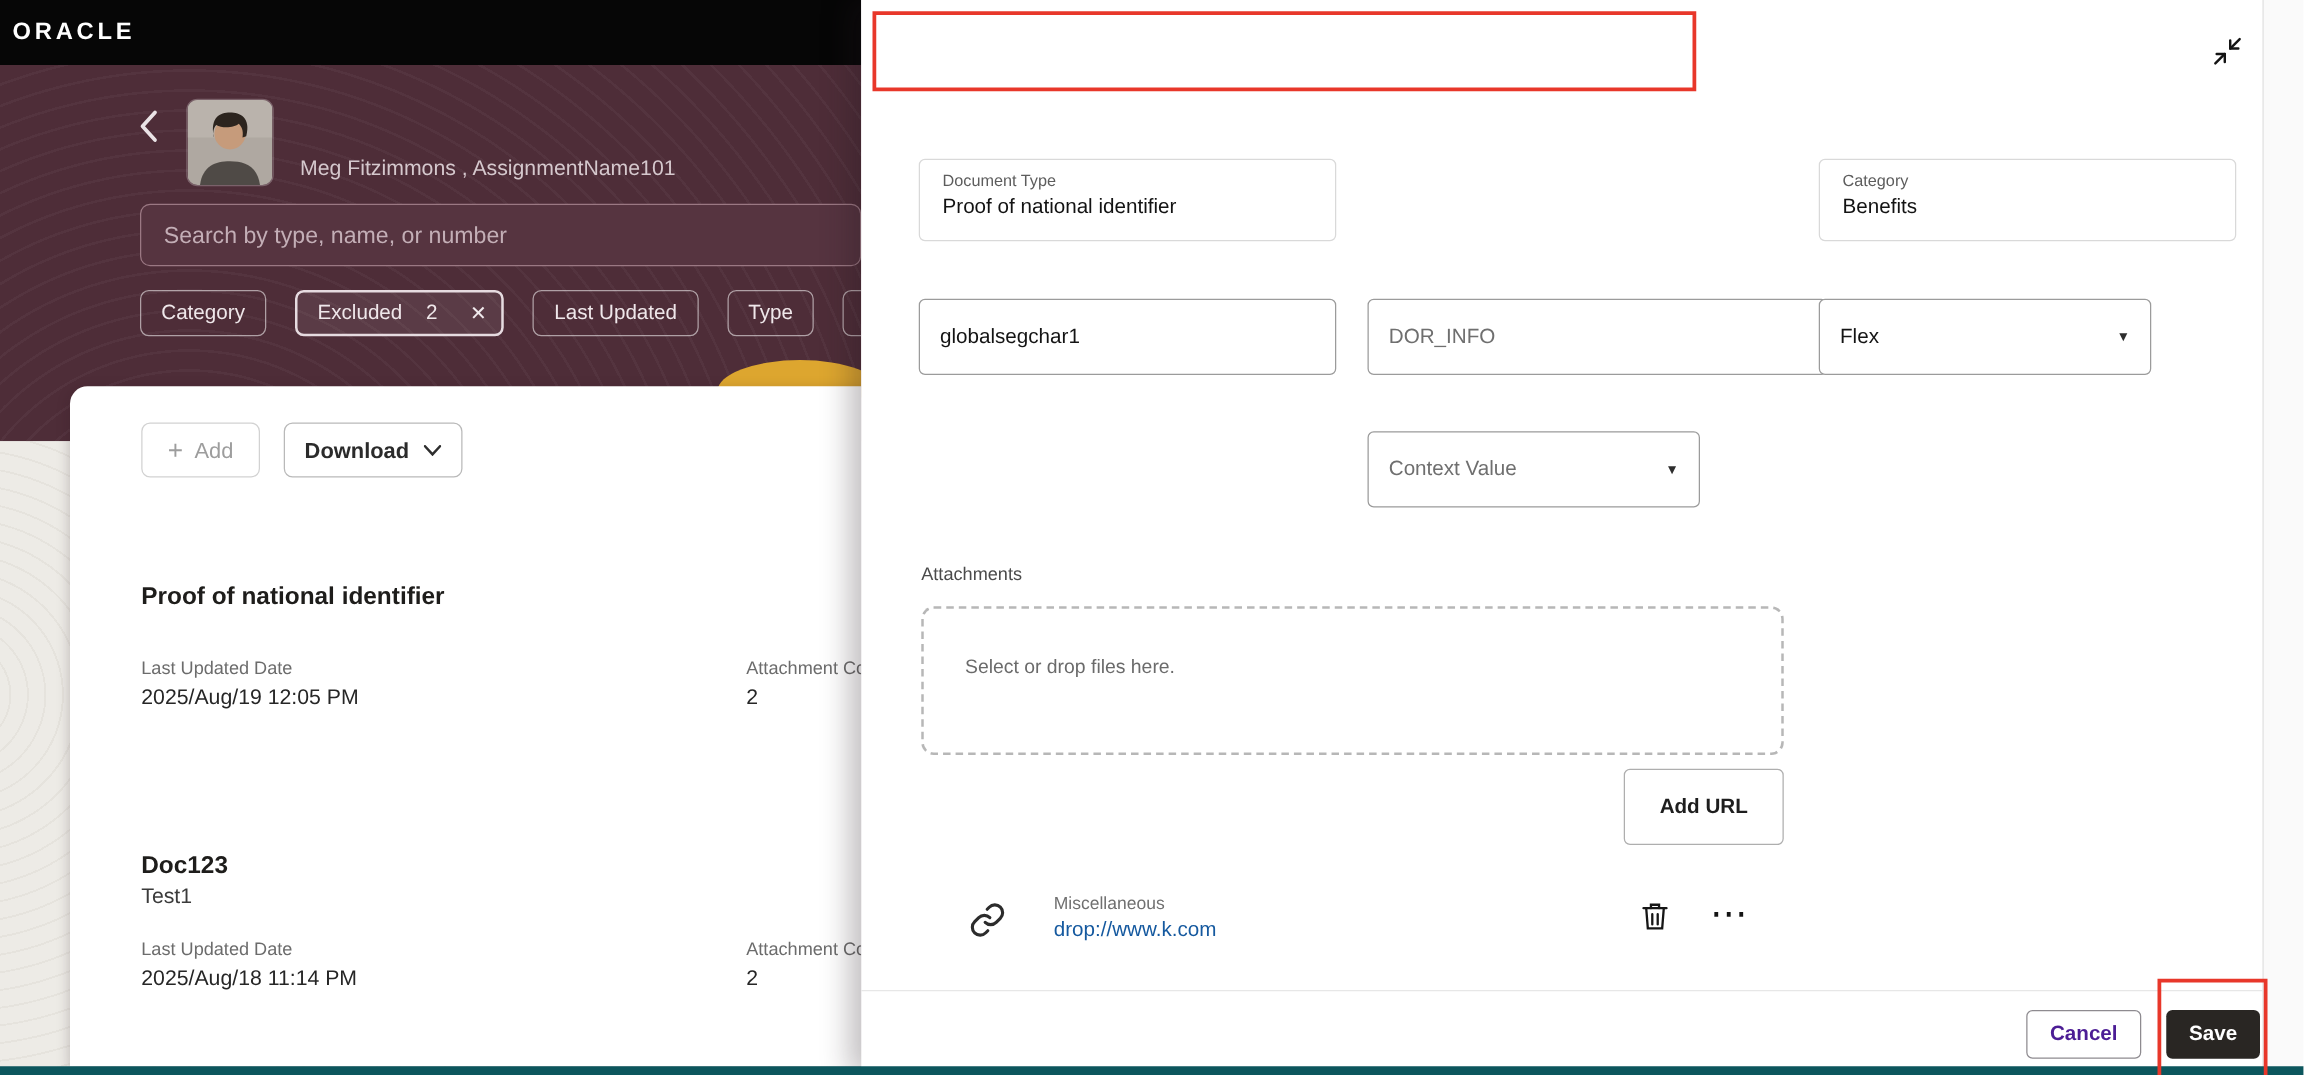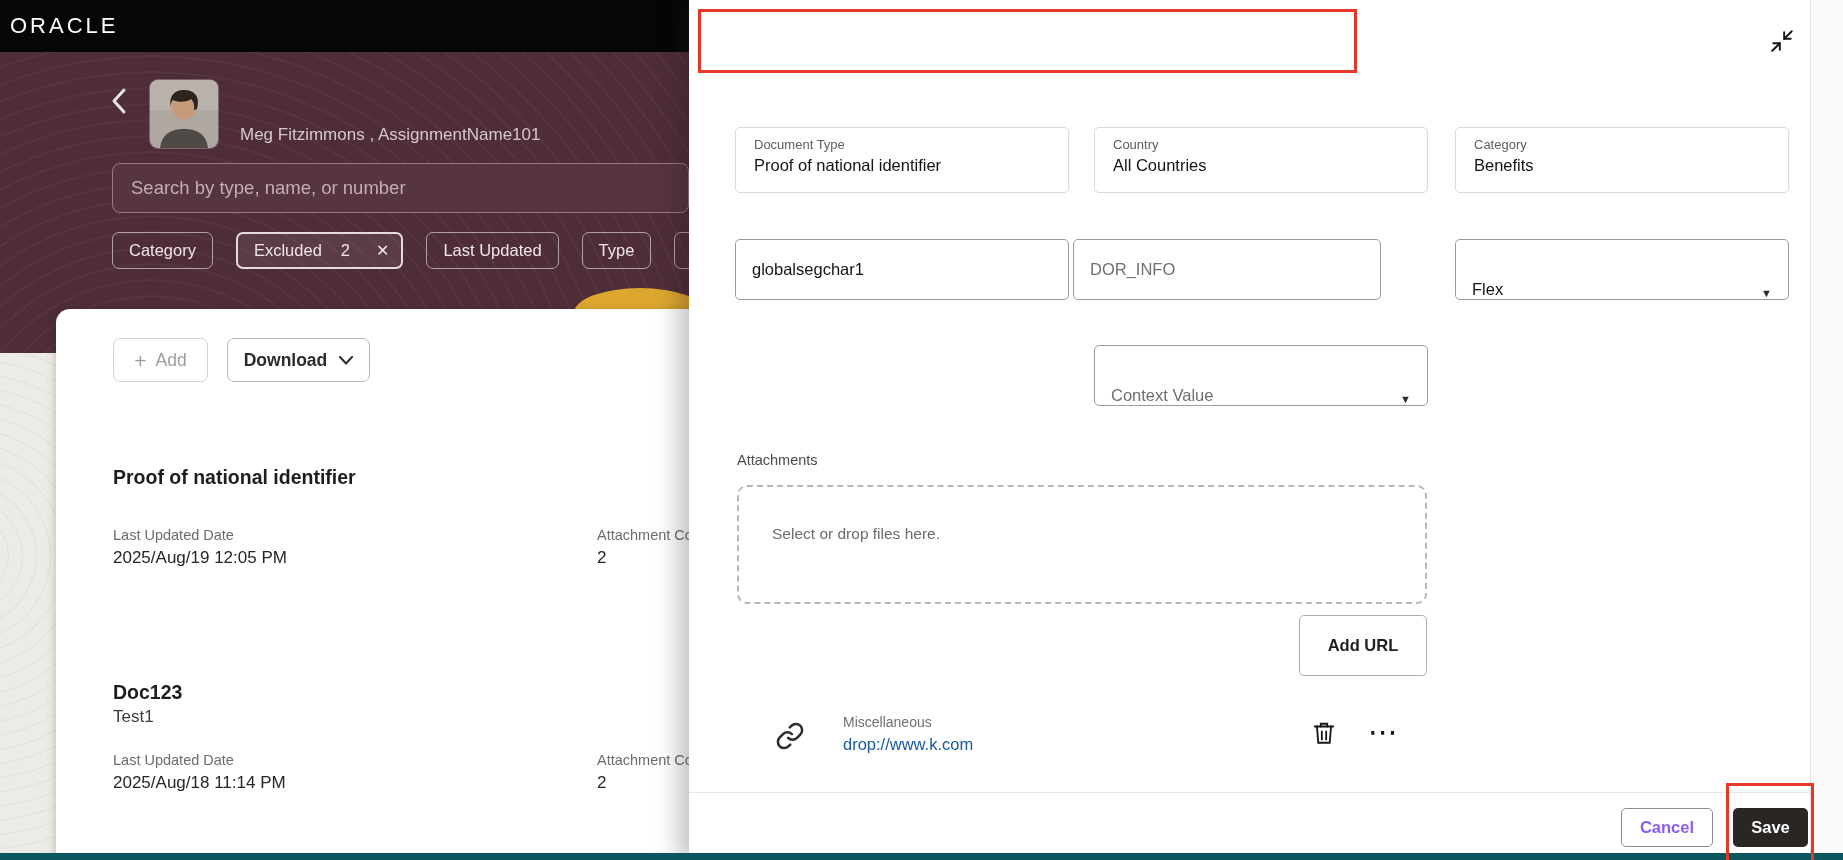--- a/index.html
+++ b/index.html
@@ -4,21 +4,21 @@
 <style>
   *{margin:0;padding:0;box-sizing:border-box}
   html,body{background:#fff}
   body{font-family:"Liberation Sans","DejaVu Sans",sans-serif}
   .root{position:relative;width:1843px;height:860px;overflow:hidden;background:#fff}
   .abs{position:absolute}
 
   
   .left{left:0;top:0;width:689px;height:860px;overflow:hidden;background:#edece8;z-index:1}
   .topbar{left:0;top:0;width:689px;height:52px;background:#060606;display:flex;align-items:center;padding-left:10px}
-  .brand{color:#fff;font-size:22px;font-weight:400;letter-spacing:3px}
+  .brand{color:#fff;font-size:19px;font-weight:700;letter-spacing:3px}
   .hero{left:0;top:52px;width:689px;height:301px;background-color:#4e2d38;
         background-image:repeating-radial-gradient(circle at 22% 140%, rgba(255,255,255,.035) 0 2px, transparent 2px 16px)}
   .beige{left:0;top:353px;width:689px;height:507px;background-color:#edebe6;
          background-image:repeating-radial-gradient(circle at -5% 40%, rgba(110,98,76,.06) 0 1.5px, transparent 1.5px 14px)}
   .blob{left:574px;top:288px;width:132px;height:30px;background:#dda62f;border-radius:60% 60% 10% 10%/100% 100% 10% 10%}
   .card{left:56px;top:309px;width:640px;height:544px;background:#fff;border-top-left-radius:14px;box-shadow:0 3px 10px rgba(40,20,28,.25)}
 
   .back-btn{left:104px;top:84px;width:30px;height:34px;background:none;border:none;cursor:pointer;display:flex;align-items:center;justify-content:center}
   .avatar{left:150px;top:80px;width:68px;height:68px;border-radius:8px;overflow:hidden;box-shadow:0 0 0 1px rgba(255,255,255,.25)}
   .pg-title{left:238px;top:80px;font-size:30px;font-weight:700;color:#ede7e9;white-space:nowrap}
@@ -50,22 +50,22 @@
   .ann{position:absolute;border:3px solid #e8372a;pointer-events:none;z-index:30}
   .ann-title{left:9px;top:9px;width:659px;height:64px}
   .collapse-btn{left:1078px;top:26px;width:30px;height:30px;background:none;border:none;cursor:pointer;padding:2px}
   .fbox{position:absolute;width:334px;height:66px;border:1px solid #d9d9d9;border-radius:5px;background:#fff;padding:9px 16px 0 18px}
   .b1{left:46px;top:127px}.b2{left:405px;top:127px}.b3{left:766px;top:127px}
   .flabel{font-size:13px;color:#5d5d5d;margin-bottom:4px;white-space:nowrap}
   .fvalue{font-size:16.5px;color:#131313;white-space:nowrap}
   .text-input{position:absolute;height:61px;border:1px solid #9b9b9b;border-radius:5px;background:#fff;font-size:16.5px;color:#141414;padding:0 16px;font-family:inherit;outline:none}
   .text-input::placeholder{color:#6f6f6f}
   .ti1{left:46px;top:239px;width:334px}
-  .ti2{left:384px;top:239px;width:308px}
-  .sel{position:absolute;width:334px;height:61px;border:1px solid #9b9b9b;border-radius:5px;background:#fff;display:flex;align-items:flex-end;justify-content:space-between;padding:0 16px;cursor:pointer}
+  .ti2{left:405px;top:239px;width:368px}
+  .sel{position:absolute;width:266px;height:61px;border:1px solid #9b9b9b;border-radius:5px;background:#fff;display:flex;align-items:center;justify-content:space-between;padding:0 16px;cursor:pointer}
   .sel-flex{left:766px;top:239px}
   .sel-context{left:405px;top:345px}
   .sel-val{font-size:16.5px;color:#141414}
   .sel-val--ph{color:#6f6f6f}
   .caret{font-size:11px;color:#2d2d2d}
   .datewrap{left:46px;top:345px;width:334px;height:61px}
   .datewrap input{width:100%;height:100%;border:1px solid #9b9b9b;border-radius:5px;font-size:16.5px;padding:0 48px 0 16px;font-family:inherit;outline:none;color:#141414;background:#fff}
   .datewrap input::placeholder{color:#6f6f6f}
   .cal-btn{position:absolute;right:12px;top:17px;width:27px;height:27px;background:none;border:none;padding:0;cursor:pointer}
   .att-label{left:48px;top:452px;font-size:14.5px;color:#4b4b4b}
@@ -73,21 +73,21 @@
   .dz-title{font-size:21.5px;font-weight:700;color:#181816}
   .dz-sub{font-size:15.5px;color:#6b6b6b;margin-top:9px}
   .url-input{left:46px;top:615px;width:558px}
   .add-url{left:610px;top:615px;width:128px;height:61px;border:1px solid #aeaeae;border-radius:5px;background:#fff;font-size:16.5px;font-weight:600;color:#1e1e1e;font-family:inherit;cursor:pointer}
   .link-ico{left:86px;top:721px;width:30px;height:30px}
   .att-cat{left:154px;top:714px;font-size:14px;color:#707070}
   .att-url{left:154px;top:735px;font-size:16.5px;color:#15599f;cursor:pointer;text-decoration:none}
   .trash-btn{left:620px;top:719px;width:30px;height:30px;background:none;border:none;padding:0;cursor:pointer}
   .more-btn{left:674px;top:714px;width:40px;height:36px;background:none;border:none;font-size:30px;color:#141414;line-height:32px;cursor:pointer;font-family:inherit}
   .p-divider{left:0;top:792px;width:1121px;height:1px;background:#e7e7e7}
-  .cancel-btn{left:932px;top:808px;width:92px;height:39px;border:1px solid #8e8b90;border-radius:5px;background:#fff;font-size:16.5px;font-weight:700;color:#8b5cf6;font-family:inherit;cursor:pointer}
+  .cancel-btn{left:932px;top:808px;width:92px;height:39px;border:1px solid #8e8b90;border-radius:5px;background:#fff;font-size:16.5px;font-weight:700;color:#4c1d95;font-family:inherit;cursor:pointer}
   .save-btn{left:1044px;top:808px;width:75px;height:39px;border:none;border-radius:5px;background:#292623;color:#fff;font-size:16.5px;font-weight:700;font-family:inherit;cursor:pointer}
   .save-ann{left:1726px;top:783px;width:88px;height:90px;z-index:40}
 
   .scroll-strip{left:1810px;top:0;width:33px;height:860px;background:#fafafa;border-left:1px solid #e2e2e2;z-index:12}
   .bottom-bar{left:0;top:853px;width:1843px;height:7px;background:#0c565d;z-index:15}
 </style>
 </head>
 <body>
 
 <div class="root">
@@ -178,24 +178,20 @@
         <path d="M4 14h6v6"></path>
           <path d="M10 14l-7 7"></path>
           <path d="M20 10h-6V4"></path>
           <path d="M14 10l7-7"></path>
       </svg>
     </button>
 
     <div class="fbox b1">
       <div class="flabel">Document Type</div>
       <div class="fvalue">Proof of national identifier</div>
-    </div>
-    <div class="fbox b2">
-      <div class="flabel">Country</div>
-      <div class="fvalue">All Countries</div>
     </div>
     <div class="fbox b3">
       <div class="flabel">Category</div>
       <div class="fvalue">Benefits</div>
     </div>
 
     <input class="text-input ti1" value="globalsegchar1" style="">
     <input class="text-input ti2" placeholder="DOR_INFO" style="">
     <div class="sel sel-flex">
       <span class="sel-val">Flex</span>

